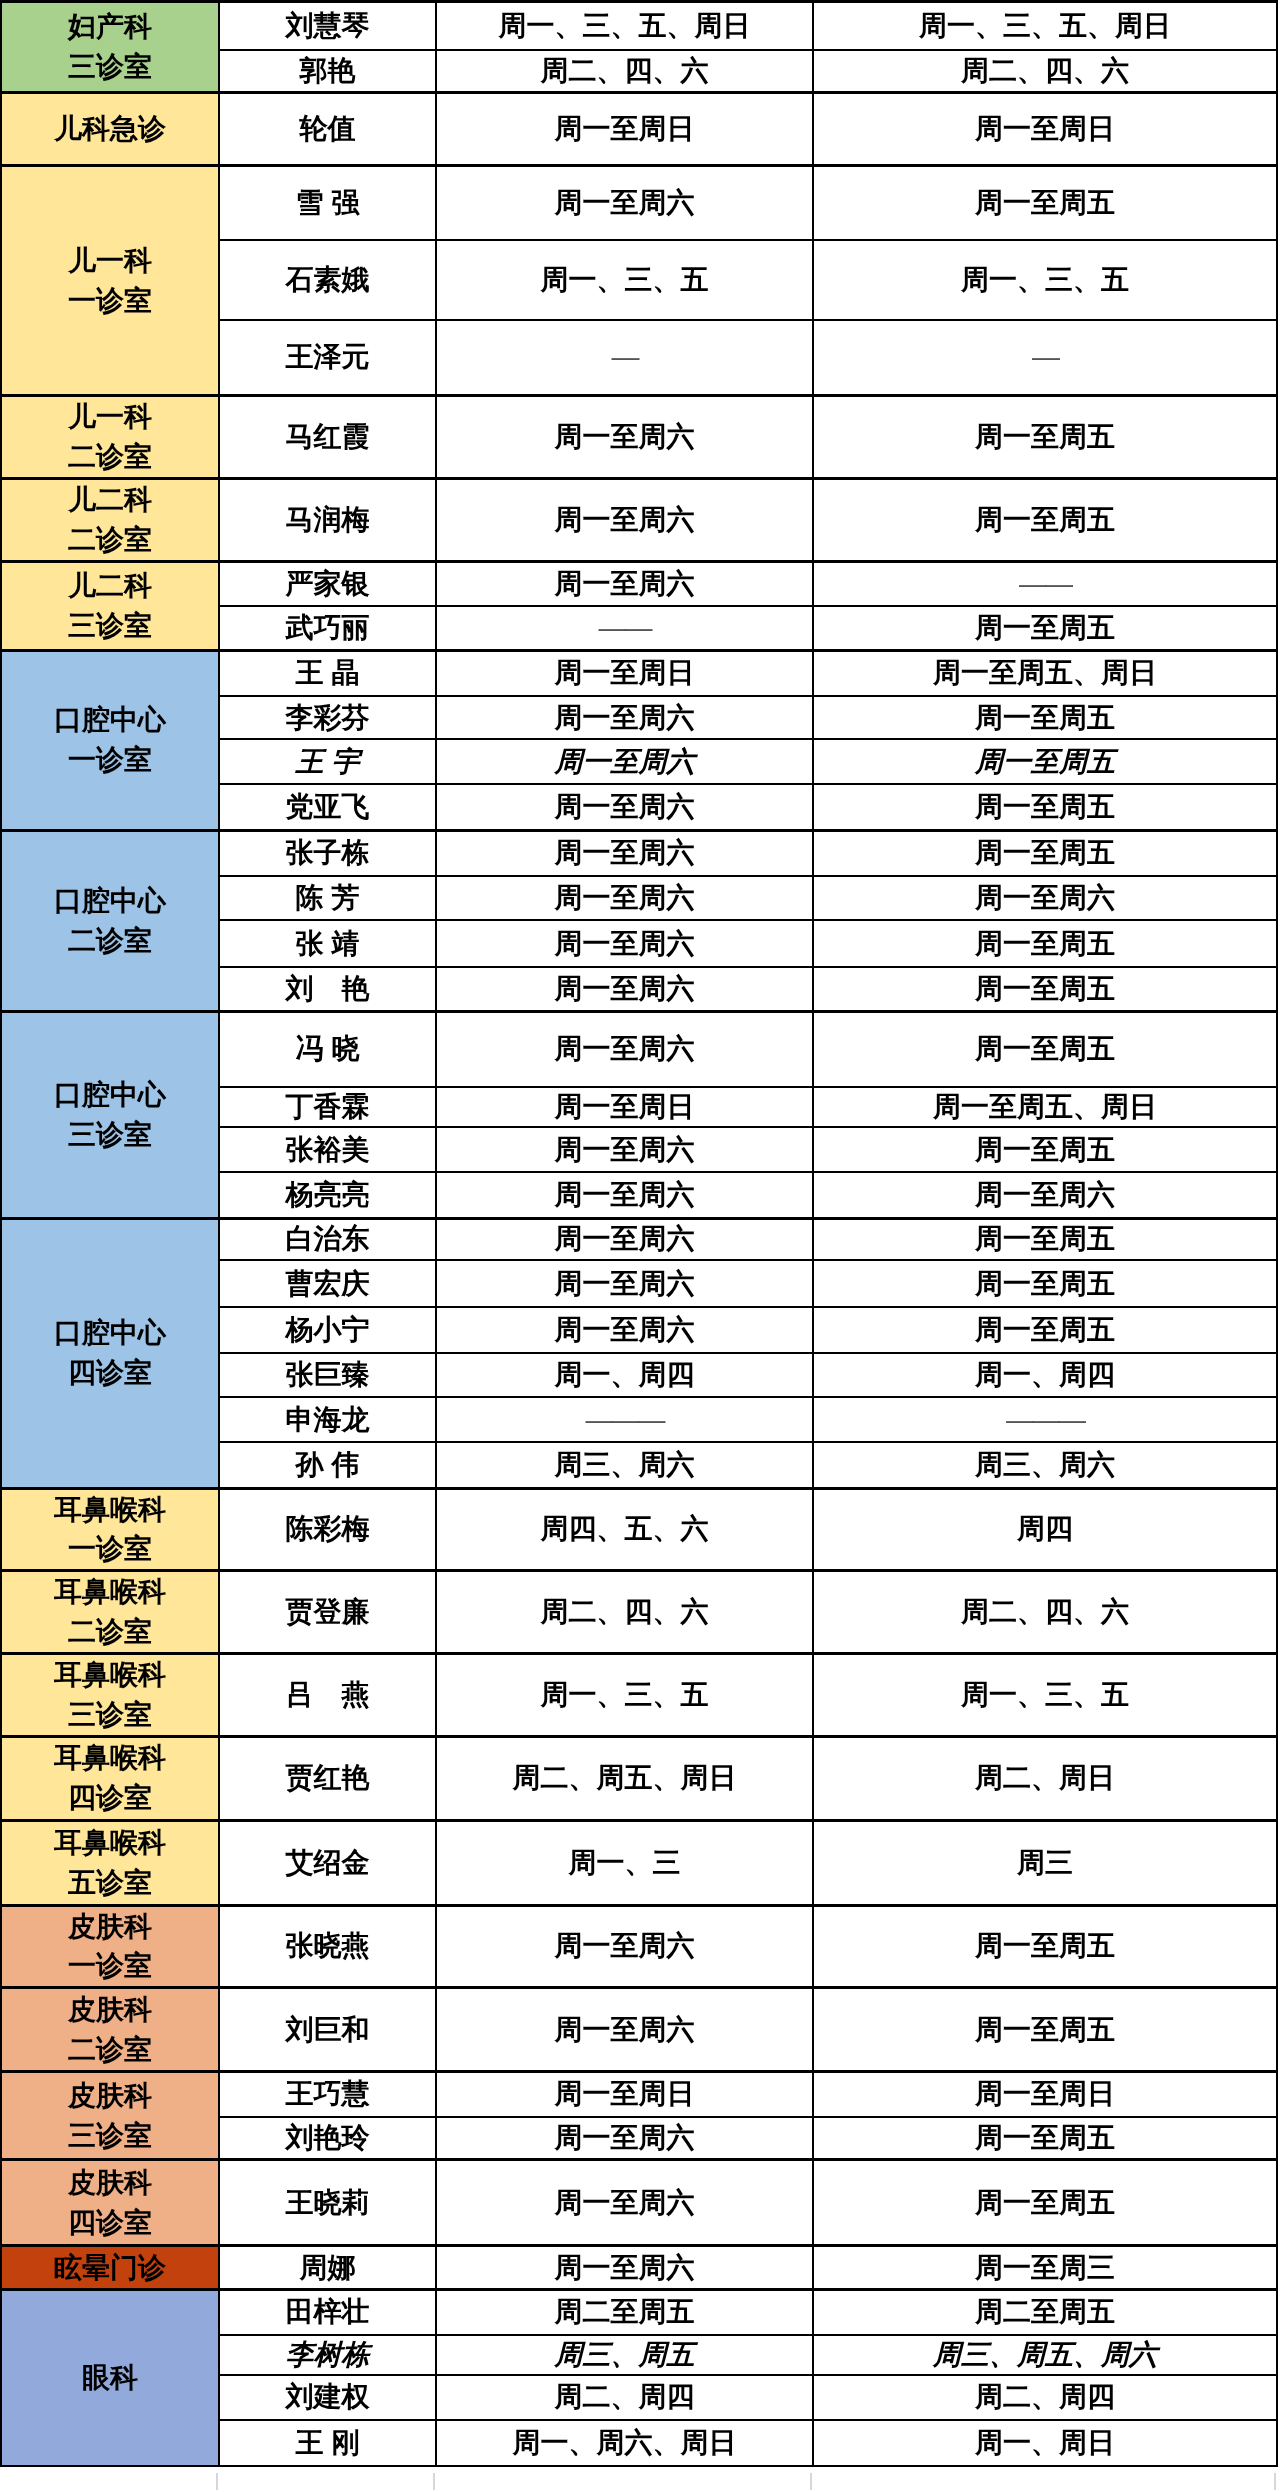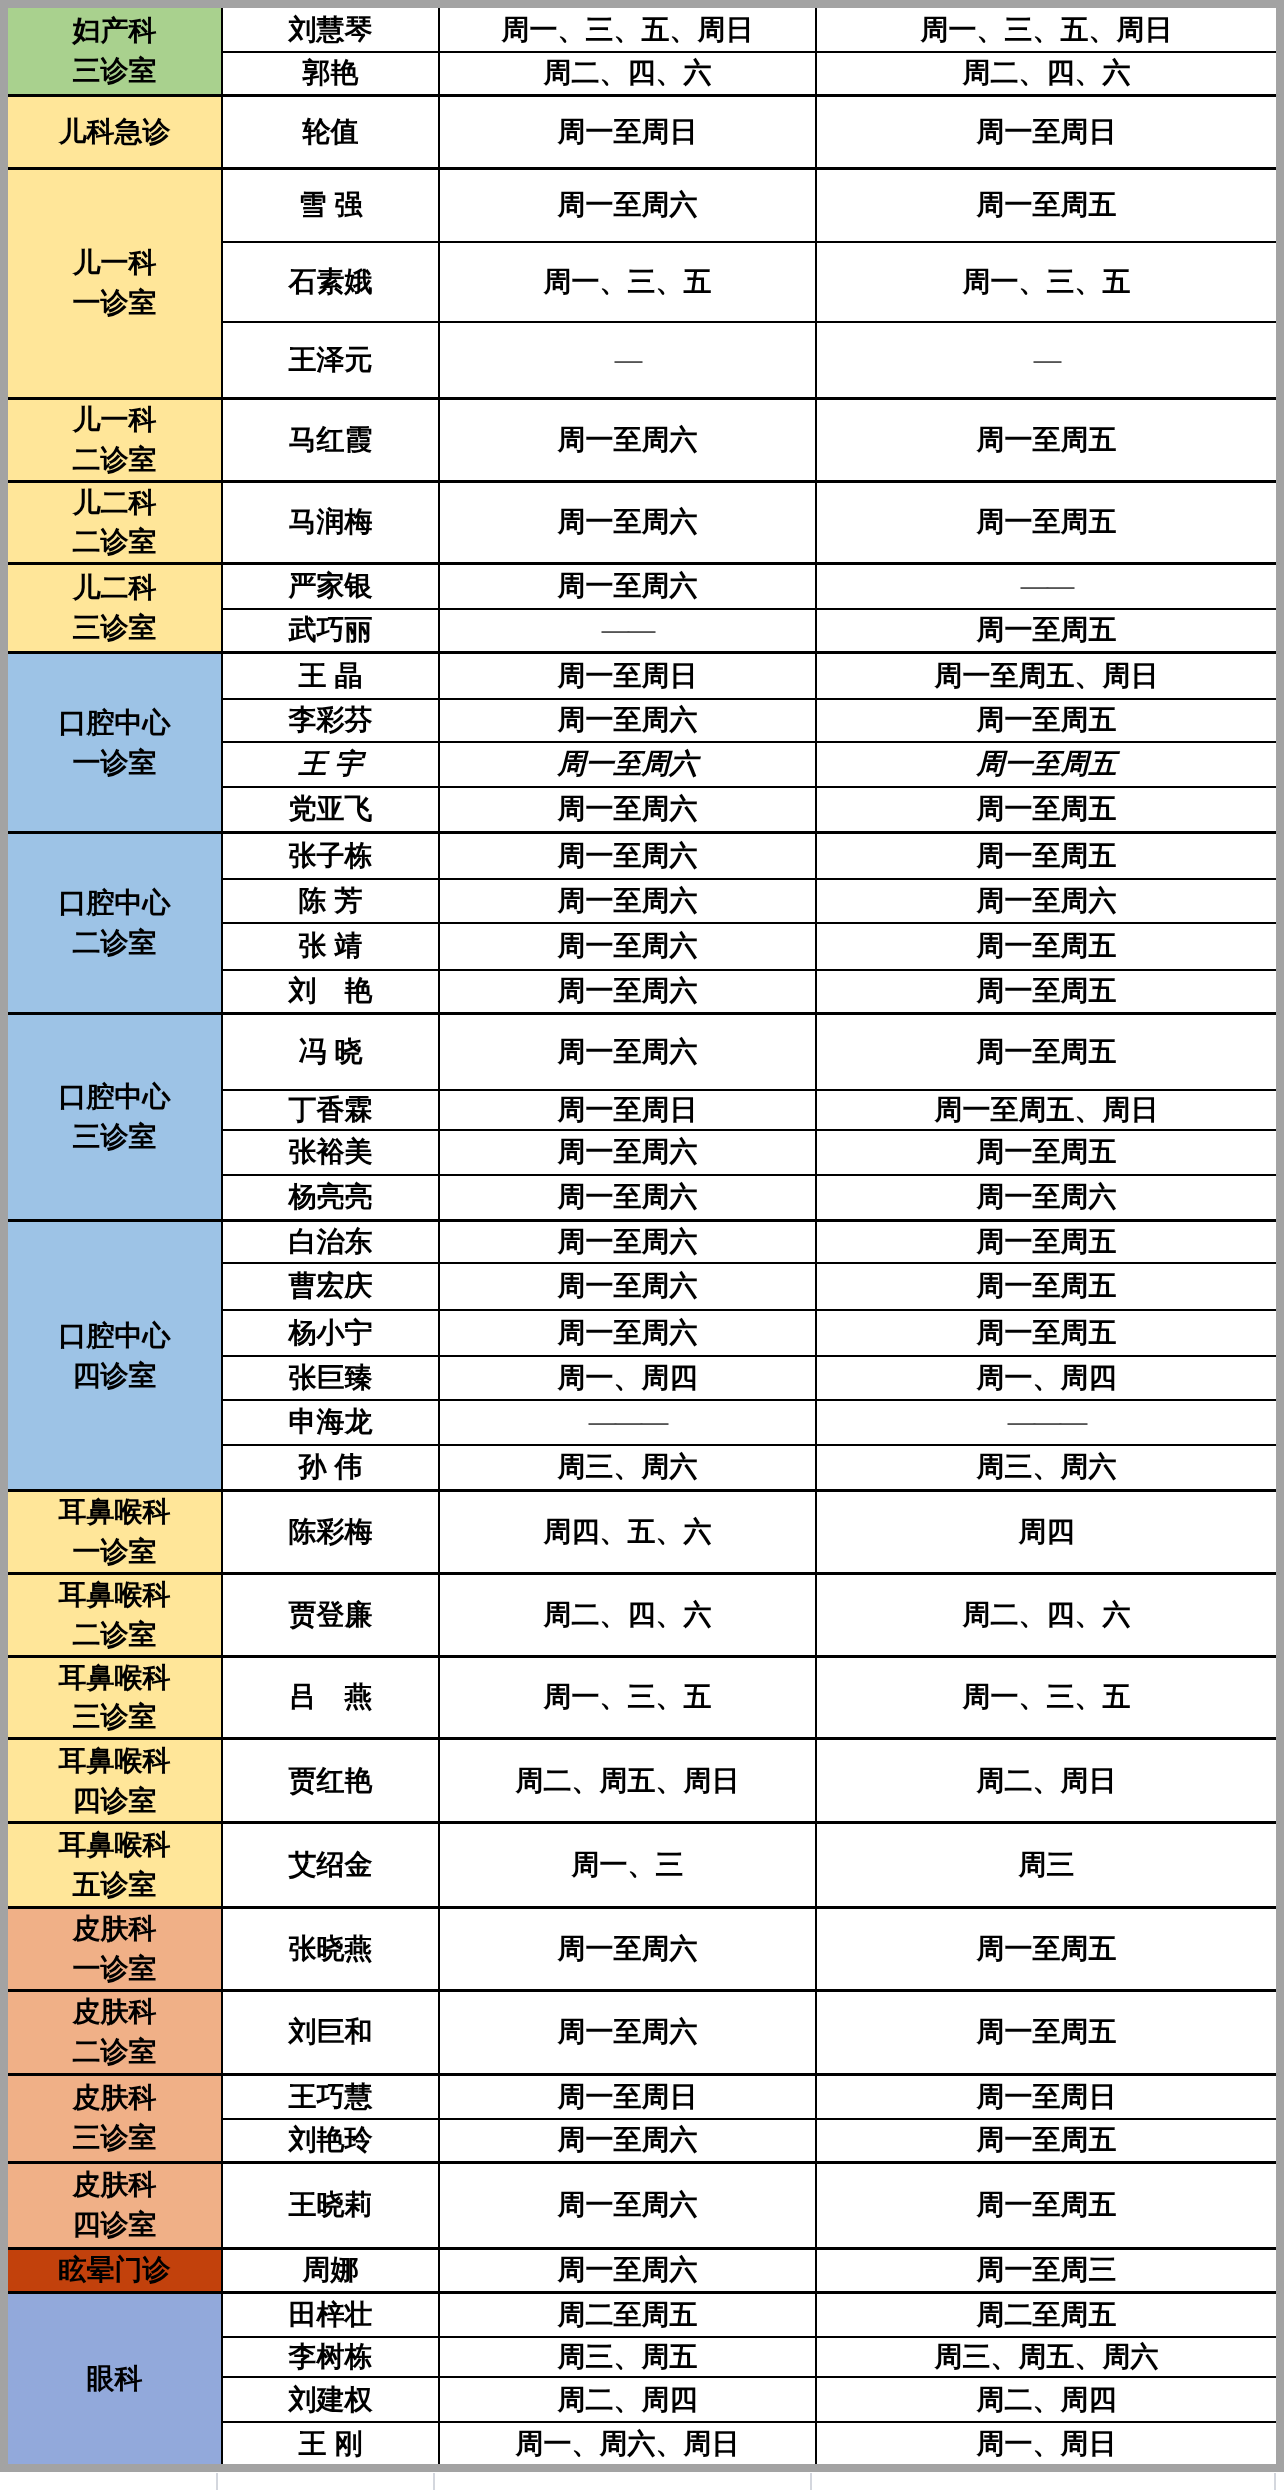--- a/index.html
+++ b/index.html
@@ -3,21 +3,21 @@
 <meta charset="utf-8">
 <style>
   html,body{margin:0;padding:0;}
   body{
     width:1284px;height:2490px;background:#ffffff;position:relative;overflow:hidden;
     font-family:"Liberation Sans","DejaVu Sans",sans-serif;
     -webkit-font-smoothing:antialiased;
   }
   table.sched{
     border-collapse:collapse;table-layout:fixed;
-    width:1276px;margin:0;border:8px solid #a3a3a3;
+    width:1276px;margin:0;border:1px solid #a3a3a3;
   }
   table.sched td{
     border:2px solid #000;
     text-align:center;vertical-align:middle;
     padding:0;overflow:hidden;
     color:#000;font-size:28px;font-weight:600;
   }
   tr.group-start > td{border-top-width:3px;}
   td.dept{
     font-weight:700;font-size:30px;
@@ -271,21 +271,21 @@
         <td class="name">周娜</td>
         <td class="sched-cell">周一至周六</td>
         <td class="sched-cell">周一至周三</td>
       </tr>
       <tr class="group-start" style="height: 45px;">
         <td class="dept" rowspan="4" style="background: rgb(146, 169, 219);">眼科</td>
         <td class="name">田梓壮</td>
         <td class="sched-cell">周二至周五</td>
         <td class="sched-cell">周二至周五</td>
       </tr>
-      <tr style="height: 32px;">
+      <tr style="height: 32px; font-style: italic;">
         <td class="name">李树栋</td>
         <td class="sched-cell">周三、周五</td>
         <td class="sched-cell">周三、周五、周六</td>
       </tr>
       <tr style="height: 45px;">
         <td class="name">刘建权</td>
         <td class="sched-cell">周二、周四</td>
         <td class="sched-cell">周二、周四</td>
       </tr>
       <tr style="height: 46px;">

